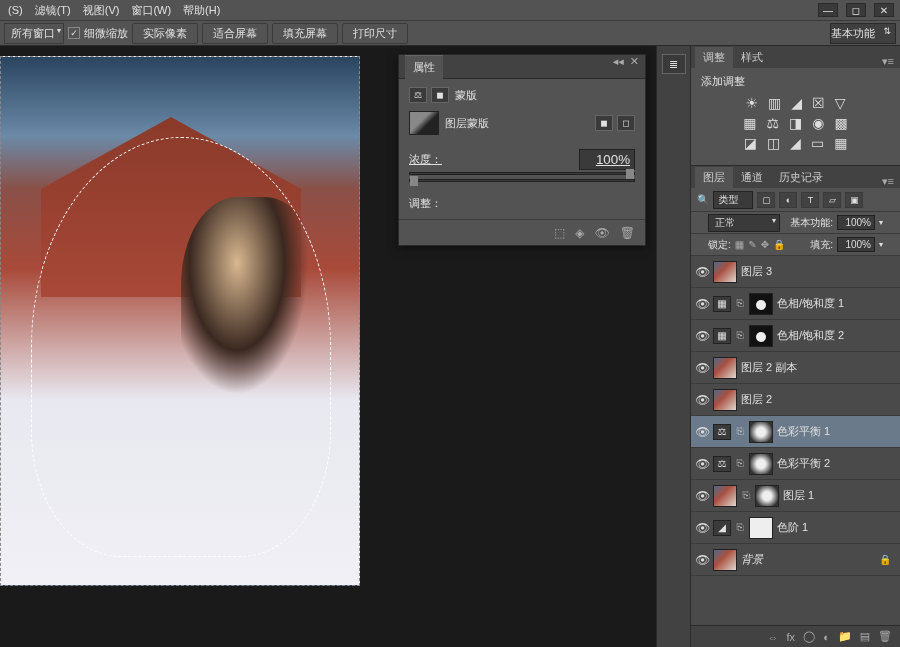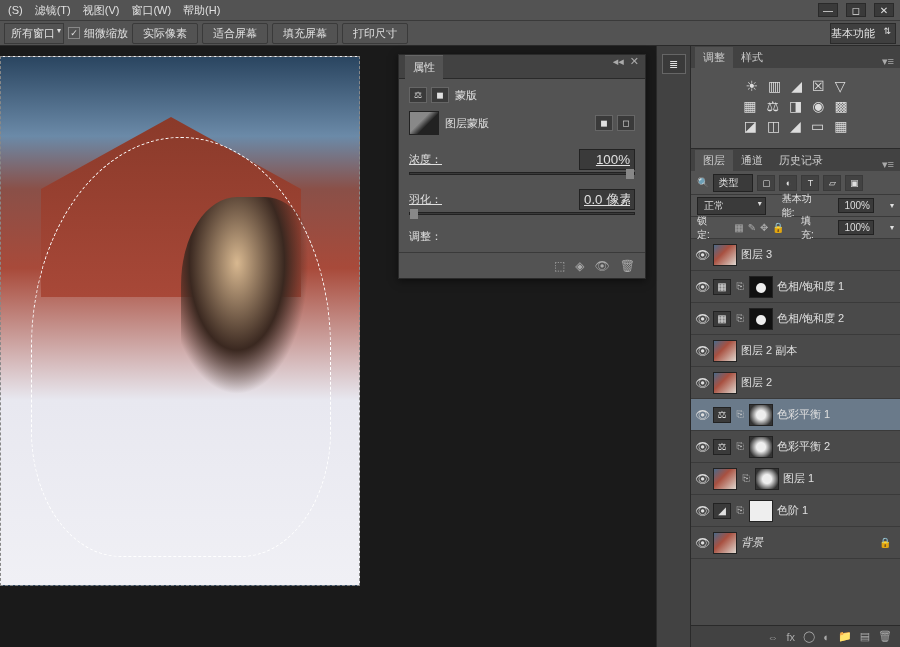--- a/index.html
+++ b/index.html
@@ -65,21 +65,21 @@
 .panel-tabs .menu-icon { margin-left: auto; padding: 0 6px; color: #aaa; }
 .adj-body { padding: 6px 10px 10px; }
 .adj-title { margin-bottom: 6px; }
 .adj-icons-row { display: flex; gap: 10px; justify-content: center; margin: 4px 0; font-size: 14px; color: #ddd; }
 
 
 .layers-panel { flex: 1; display: flex; flex-direction: column; overflow: hidden; }
 .layer-filter-row { height: 24px; display: flex; align-items: center; padding: 0 6px; gap: 4px; border-bottom: 1px solid #3a3a3a; }
 .layer-filter-row .small-btn { width: 18px; height: 16px; border: 1px solid #3a3a3a; background: #424242; display: flex; align-items: center; justify-content: center; font-size: 9px; }
 .layer-filter-select { background: #3a3a3a; border: 1px solid #222; padding: 1px 14px 1px 4px; font-size: 10px; color:#ddd; position:relative; }
-.layer-blend-row, .layer-lock-row { height: 22px; display: flex; align-items: center; padding: 0 6px; gap: 16px; border-bottom: 1px solid #3a3a3a; font-size: 10px; }
+.layer-blend-row, .layer-lock-row { height: 22px; display: flex; align-items: center; padding: 0 17px; gap: 4px; border-bottom: 1px solid #3a3a3a; font-size: 10px; }
 .blend-select { background: #3a3a3a; border: 1px solid #222; padding: 1px 14px 1px 6px; width: 72px; color:#ddd; position:relative; }
 .blend-select::after { content:"▾"; position:absolute; right:3px; font-size:8px; }
 .opacity-input { width: 38px; background: #3a3a3a; border: 1px solid #222; padding: 1px 3px; text-align: right; color:#ddd; }
 .lock-icons { display: flex; gap: 4px; }
 .lock-icons span { font-size: 10px; color: #aaa; }
 
 .layers-list { flex: 1; overflow-y: auto; background: #4a4a4a; }
 .layer-row { height: 32px; display: flex; align-items: center; padding: 0 4px; gap: 4px; border-bottom: 1px solid #3a3a3a; }
 .layer-row.selected { background: #6a7a8a; }
 .eye { width: 14px; text-align: center; font-size: 12px; color: #ddd; }
@@ -139,20 +139,21 @@
     </div>
     <div class="panels-column">
 
       <div class="adj-panel">
         <div class="panel-tabs">
           <div class="tab active">调整</div>
           <div class="tab">样式</div>
           <div class="menu-icon">▾≡</div>
         </div>
         <div class="adj-body">
+          <div class="adj-title">添加调整</div>
           <div class="adj-icons-row">
             <span>☀</span>
             <span>▥</span>
             <span>◢</span>
             <span>☒</span>
             <span>▽</span>
           </div>
           <div class="adj-icons-row">
             <span>▦</span>
             <span>⚖</span>
@@ -310,24 +311,20 @@
         <span class="icon-box">◻</span>
       </div>
     </div>
     <div class="prop-label-row">
       <span>浓度：</span>
       <input class="prop-input" value="100%" style="">
     </div>
     <div class="slider-track">
         <div class="slider-thumb" style="left:calc(100% - 8px)"></div>
       </div>
-    <div class="prop-label-row">
-      <span>羽化：</span>
-      <input class="prop-input" value="0.0 像素" style="">
-    </div>
     <div class="slider-track">
         <div class="slider-thumb" style="left:0"></div>
       </div>
     <div class="adjust-section">
       <div style="display:flex; justify-content:space-between; align-items:flex-start;">
         <span>调整：</span>
       </div>
     </div>
   </div>
   <div class="panel-footer">

